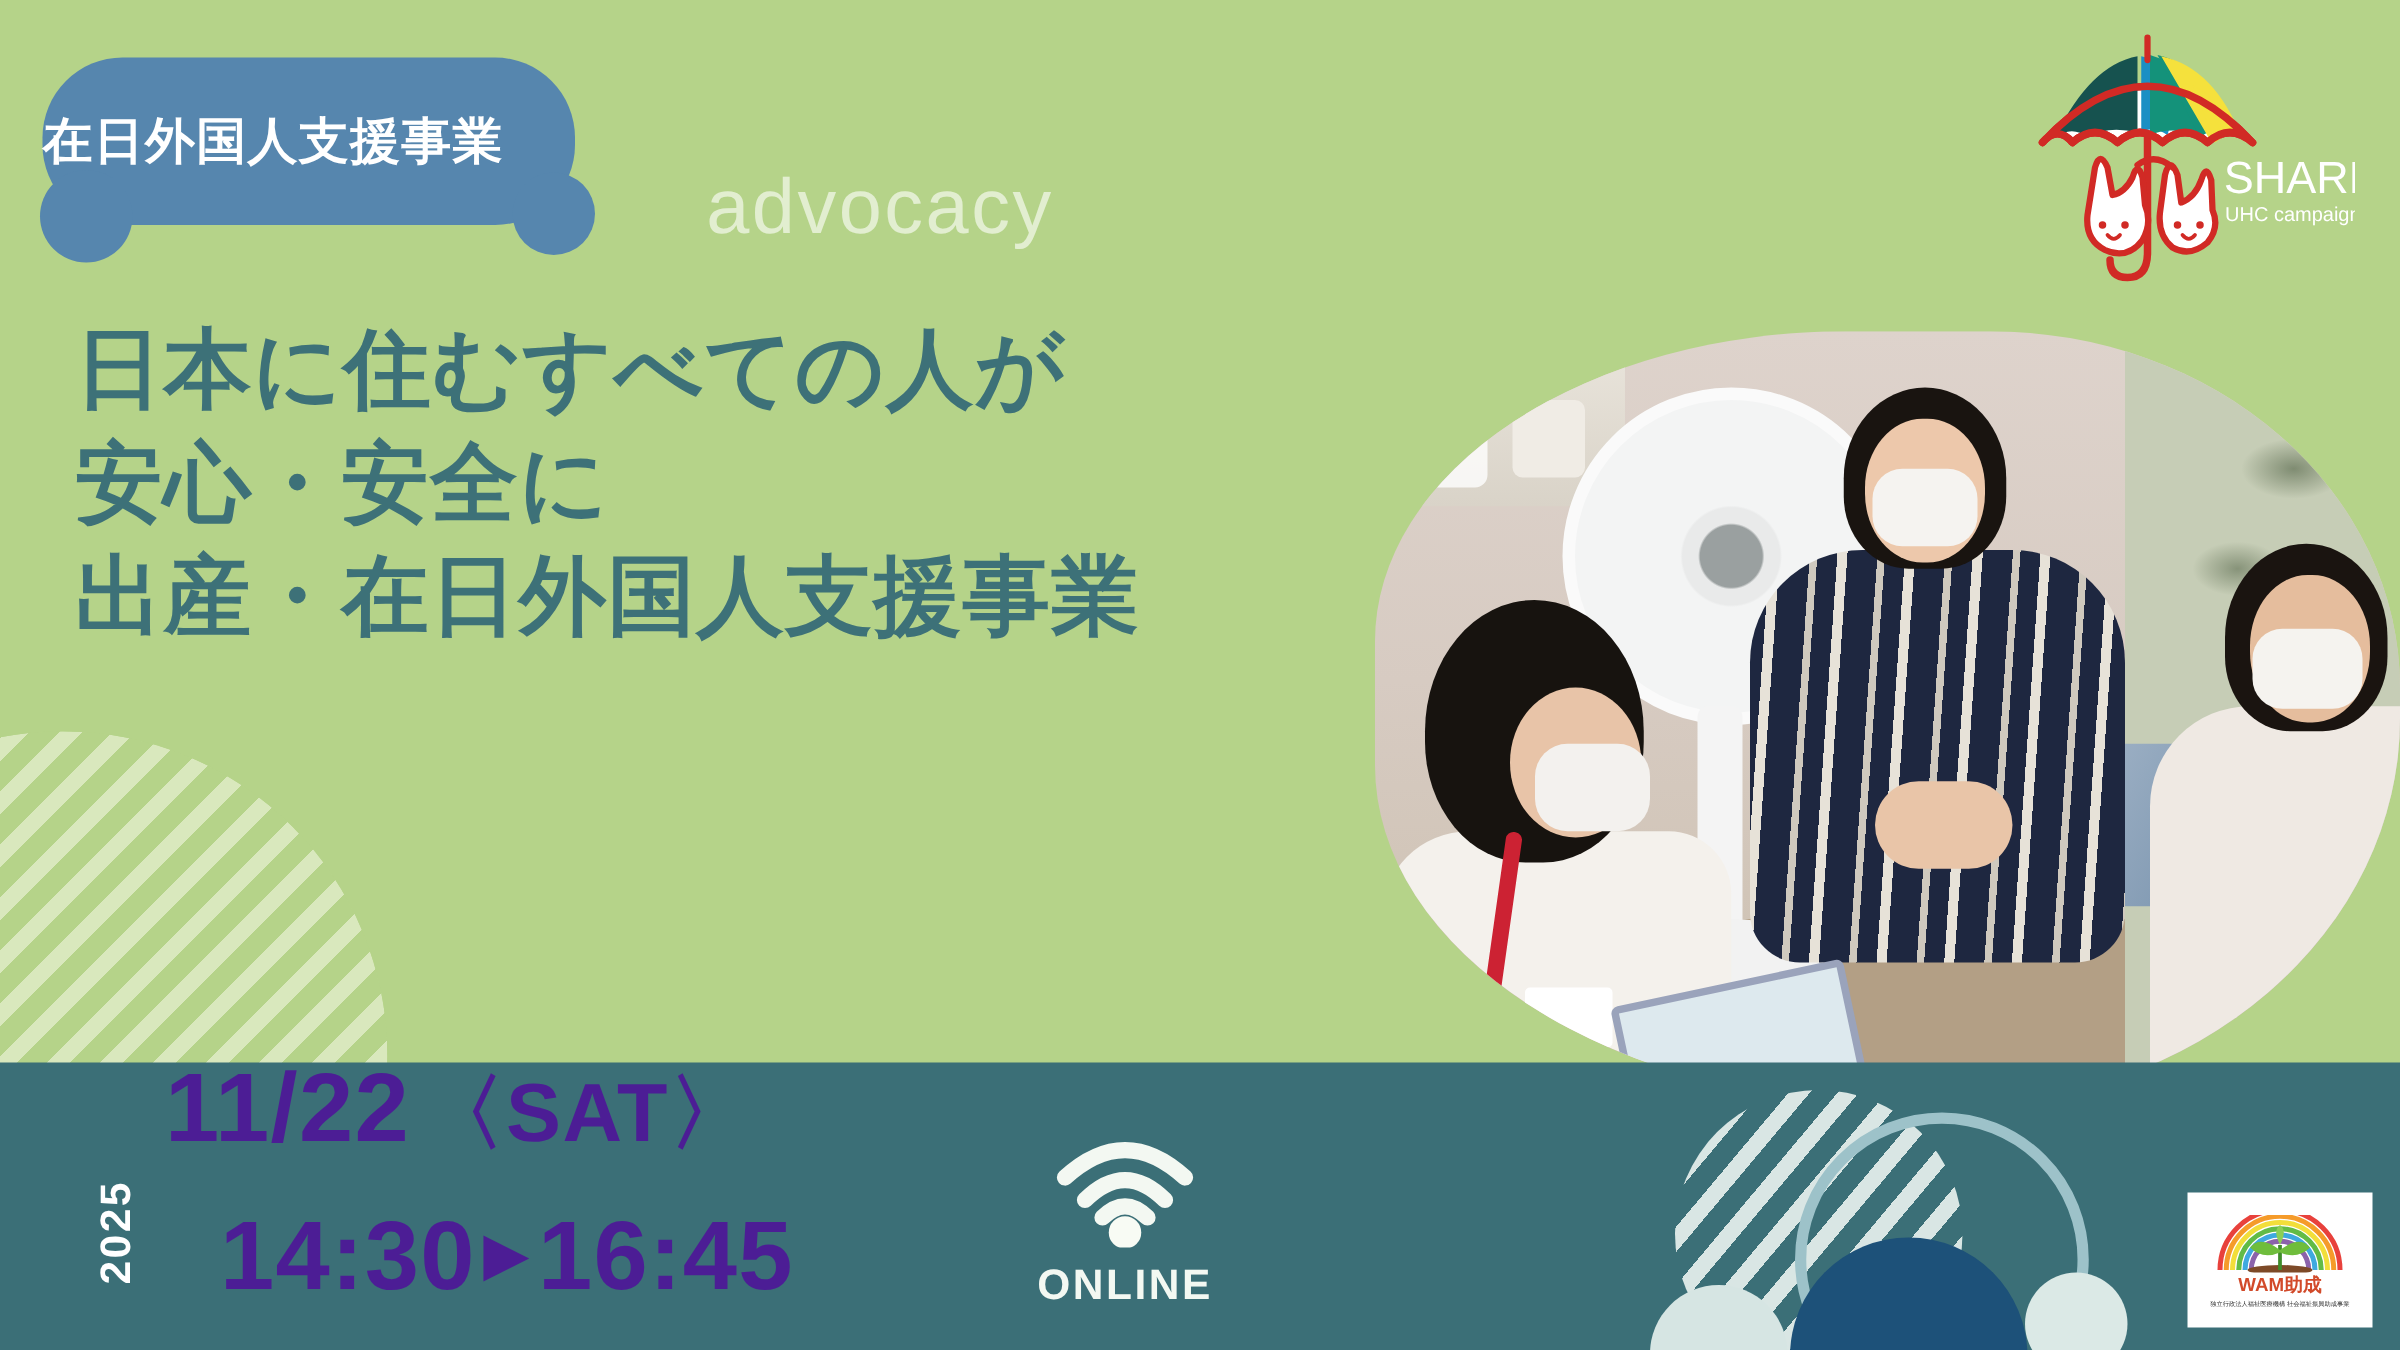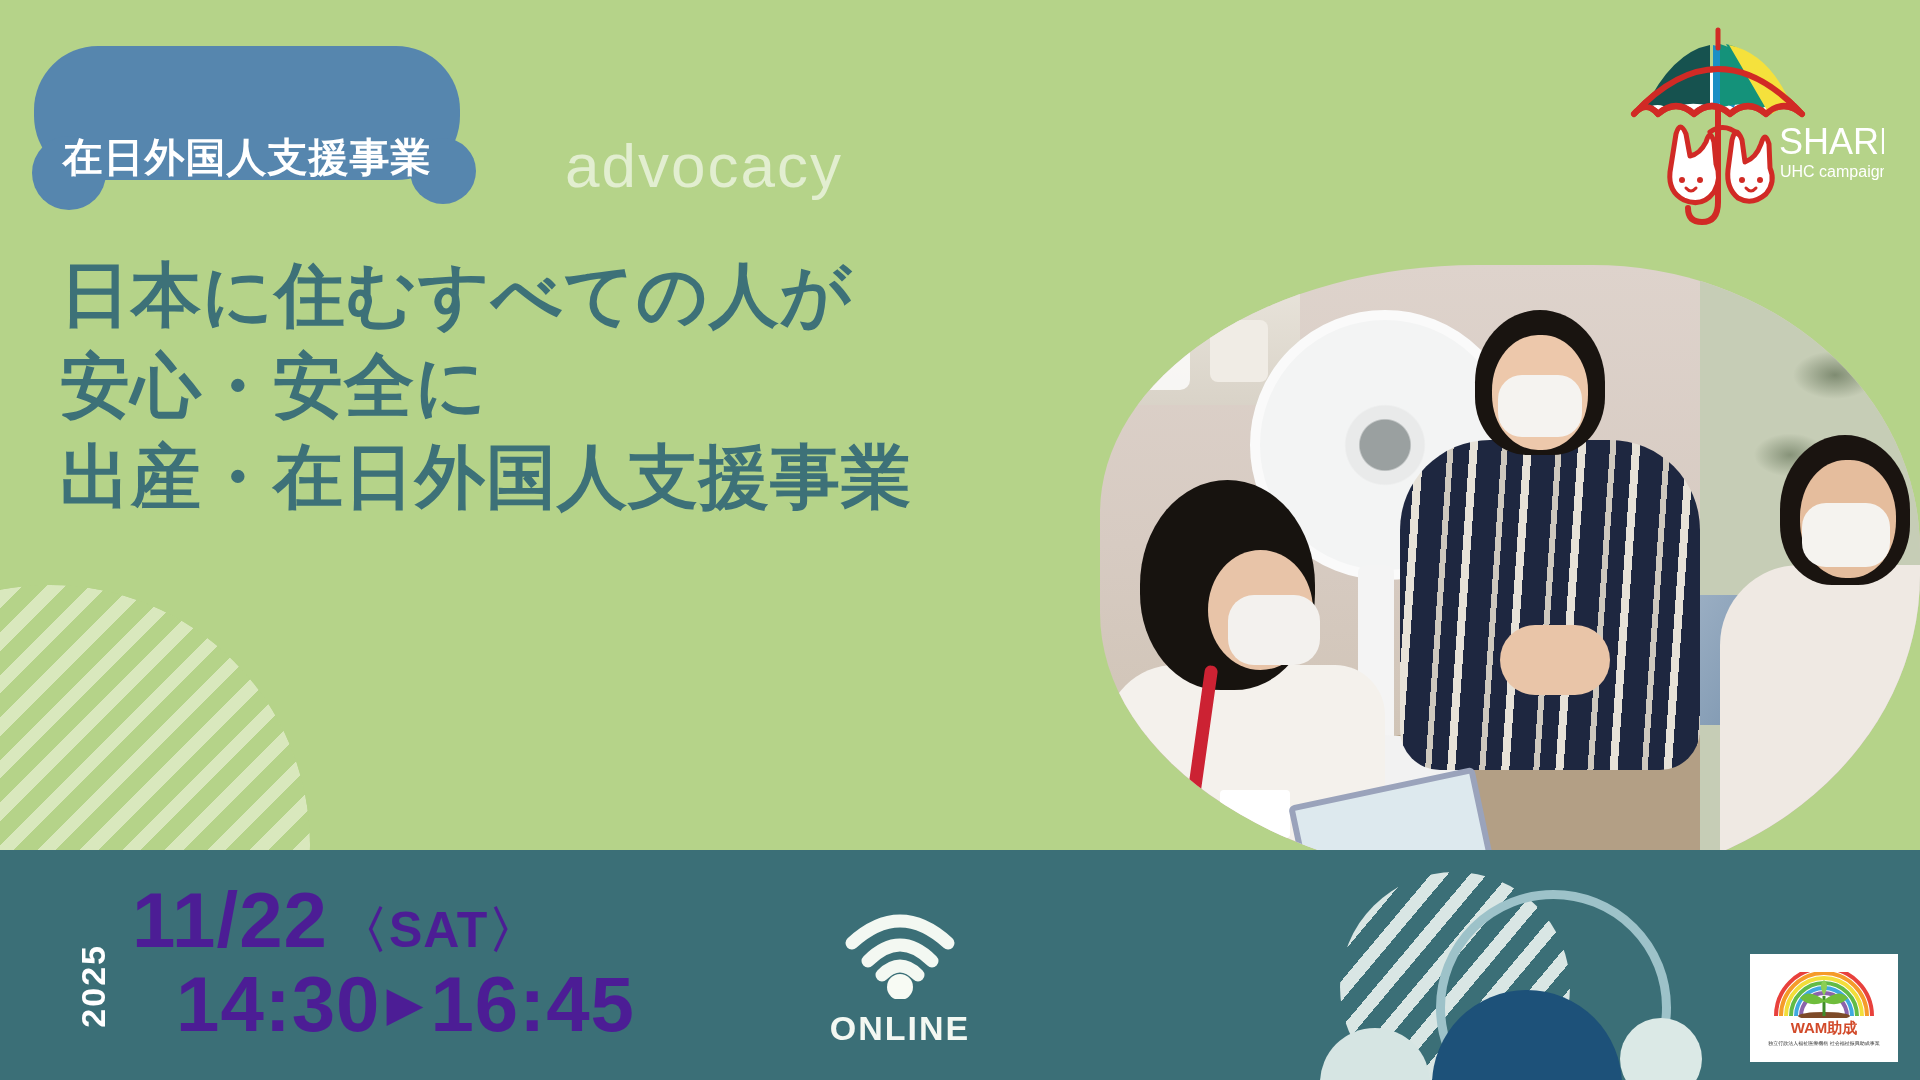--- a/index.html
+++ b/index.html
@@ -30,22 +30,22 @@
     -webkit-mask-image:radial-gradient(circle at 50% 50%, #000 99%, transparent 100%);
   }
 
   
   .badge {
     position:absolute;
     left:34px; top:46px;
     width:426px; height:134px;
     background:#5686ae;
     border-radius:64px 64px 64px 64px;
-    display:flex; flex-direction:column;
-    align-items:center; justify-content:flex-end;
+    display:flex; flex-direction:row;
+    align-items:center; justify-content:flex-start;
     color:#ffffff;
     line-height:1.12;
     z-index:6;
   }
   
   .badge::before{
     content:"";
     position:absolute; left:-2px; bottom:-30px;
     width:74px; height:74px;
     background:#5686ae;
@@ -282,25 +282,25 @@
     z-index:7;
   }
   .date-rows{
     position:absolute; left:132px; bottom:34px;
     z-index:7; color:#4c1d95;
   }
   .date-row1{
     font-size:78px; font-weight:bold; letter-spacing:1px;
     line-height:1.05; display:flex; align-items:baseline; gap:10px;
   }
-  .date-dow{ font-size:50px; font-weight:bold; }
+  .date-dow{ font-size:66px; font-weight:bold; }
   .date-row2{
     font-size:78px; font-weight:bold; letter-spacing:1px;
     line-height:1.08; padding-left:44px;
-    display:flex; align-items:center; gap:6px;
+    display:flex; align-items:center; gap:6px;margin-top:34px;
   }
   .tri{ font-size:48px; line-height:1; }
 
   
   .online{
     position:absolute; left:795px; bottom:32px;
     z-index:7; width:210px; text-align:center; color:#f3f8f2;
   }
   .online-label{ font-size:34px; font-weight:bold; letter-spacing:2px; margin-top:6px;}
 

